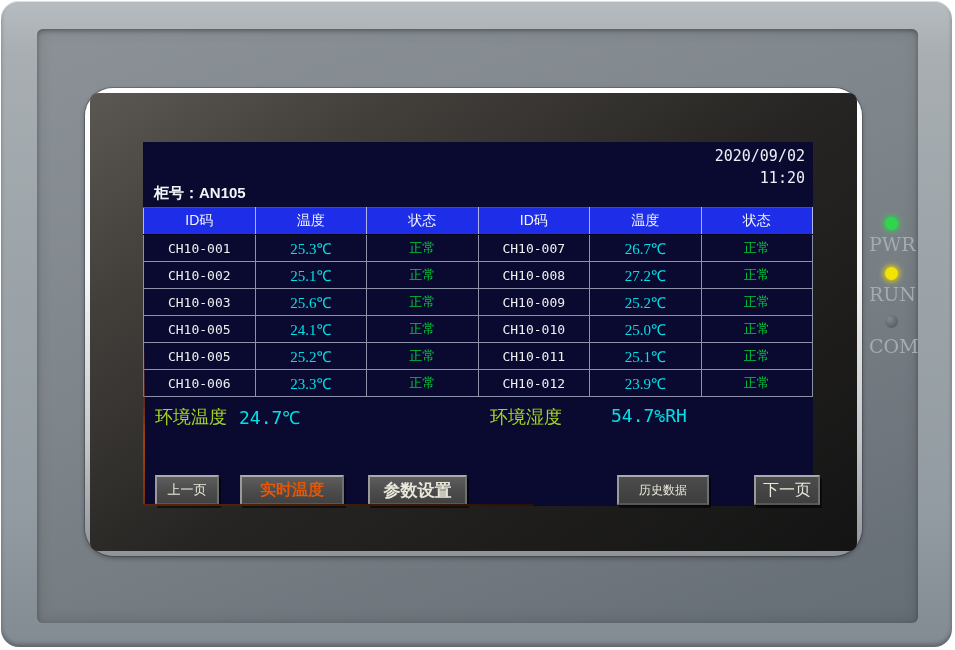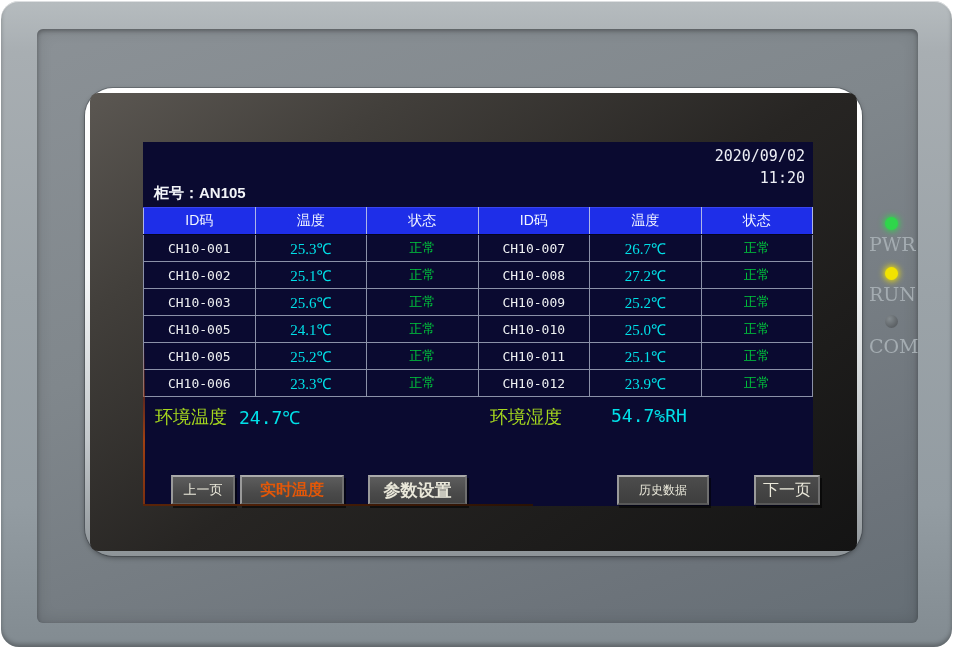--- a/index.html
+++ b/index.html
@@ -51,21 +51,21 @@
   .env-t-lab{left:12px;}  .env-t-val{left:96px;}
   .env-h-lab{left:347px;} .env-h-val{left:468px;}
 
   
   .btn{position:absolute;top:333px;height:30px;box-sizing:border-box;margin:0;
     background:linear-gradient(180deg,#5d5d5d,#4a4a4a 60%,#424242);
     border:2px solid;border-color:#ababab #6f6f6f #585858 #9a9a9a;
     box-shadow:2px 3px 0 rgba(0,0,0,.55);
     color:#eae8da;display:flex;align-items:center;justify-content:center;cursor:pointer;
     font-family:inherit;white-space:nowrap;}
-  .btn-prev{left:28px;width:64px;font-size:13px;}
+  .btn-prev{left:12px;width:64px;font-size:13px;}
   .btn-realtime{left:97px;width:104px;font-size:16px;font-weight:bold;}
   .btn-params{left:225px;width:99px;font-size:17px;font-weight:bold;}
   .btn-alarm{left:345px;width:104px;font-size:17px;font-weight:bold;}
   .btn-history{left:474px;width:92px;font-size:12px;background:linear-gradient(180deg,#4c4c4c,#3e3e3e);}
   .btn-next{left:591px;width:66px;font-size:16px;background:linear-gradient(180deg,#4c4c4c,#3e3e3e);margin-left:20px;}
   .btn.active{color:var(--active-orange,#e25708);}
 
   
   .led-dot{position:absolute;left:885px;width:13px;height:13px;border-radius:50%;}
   .led-dot.unlit{background:radial-gradient(circle at 35% 30%,#838a8e,#5c6165 70%);}

